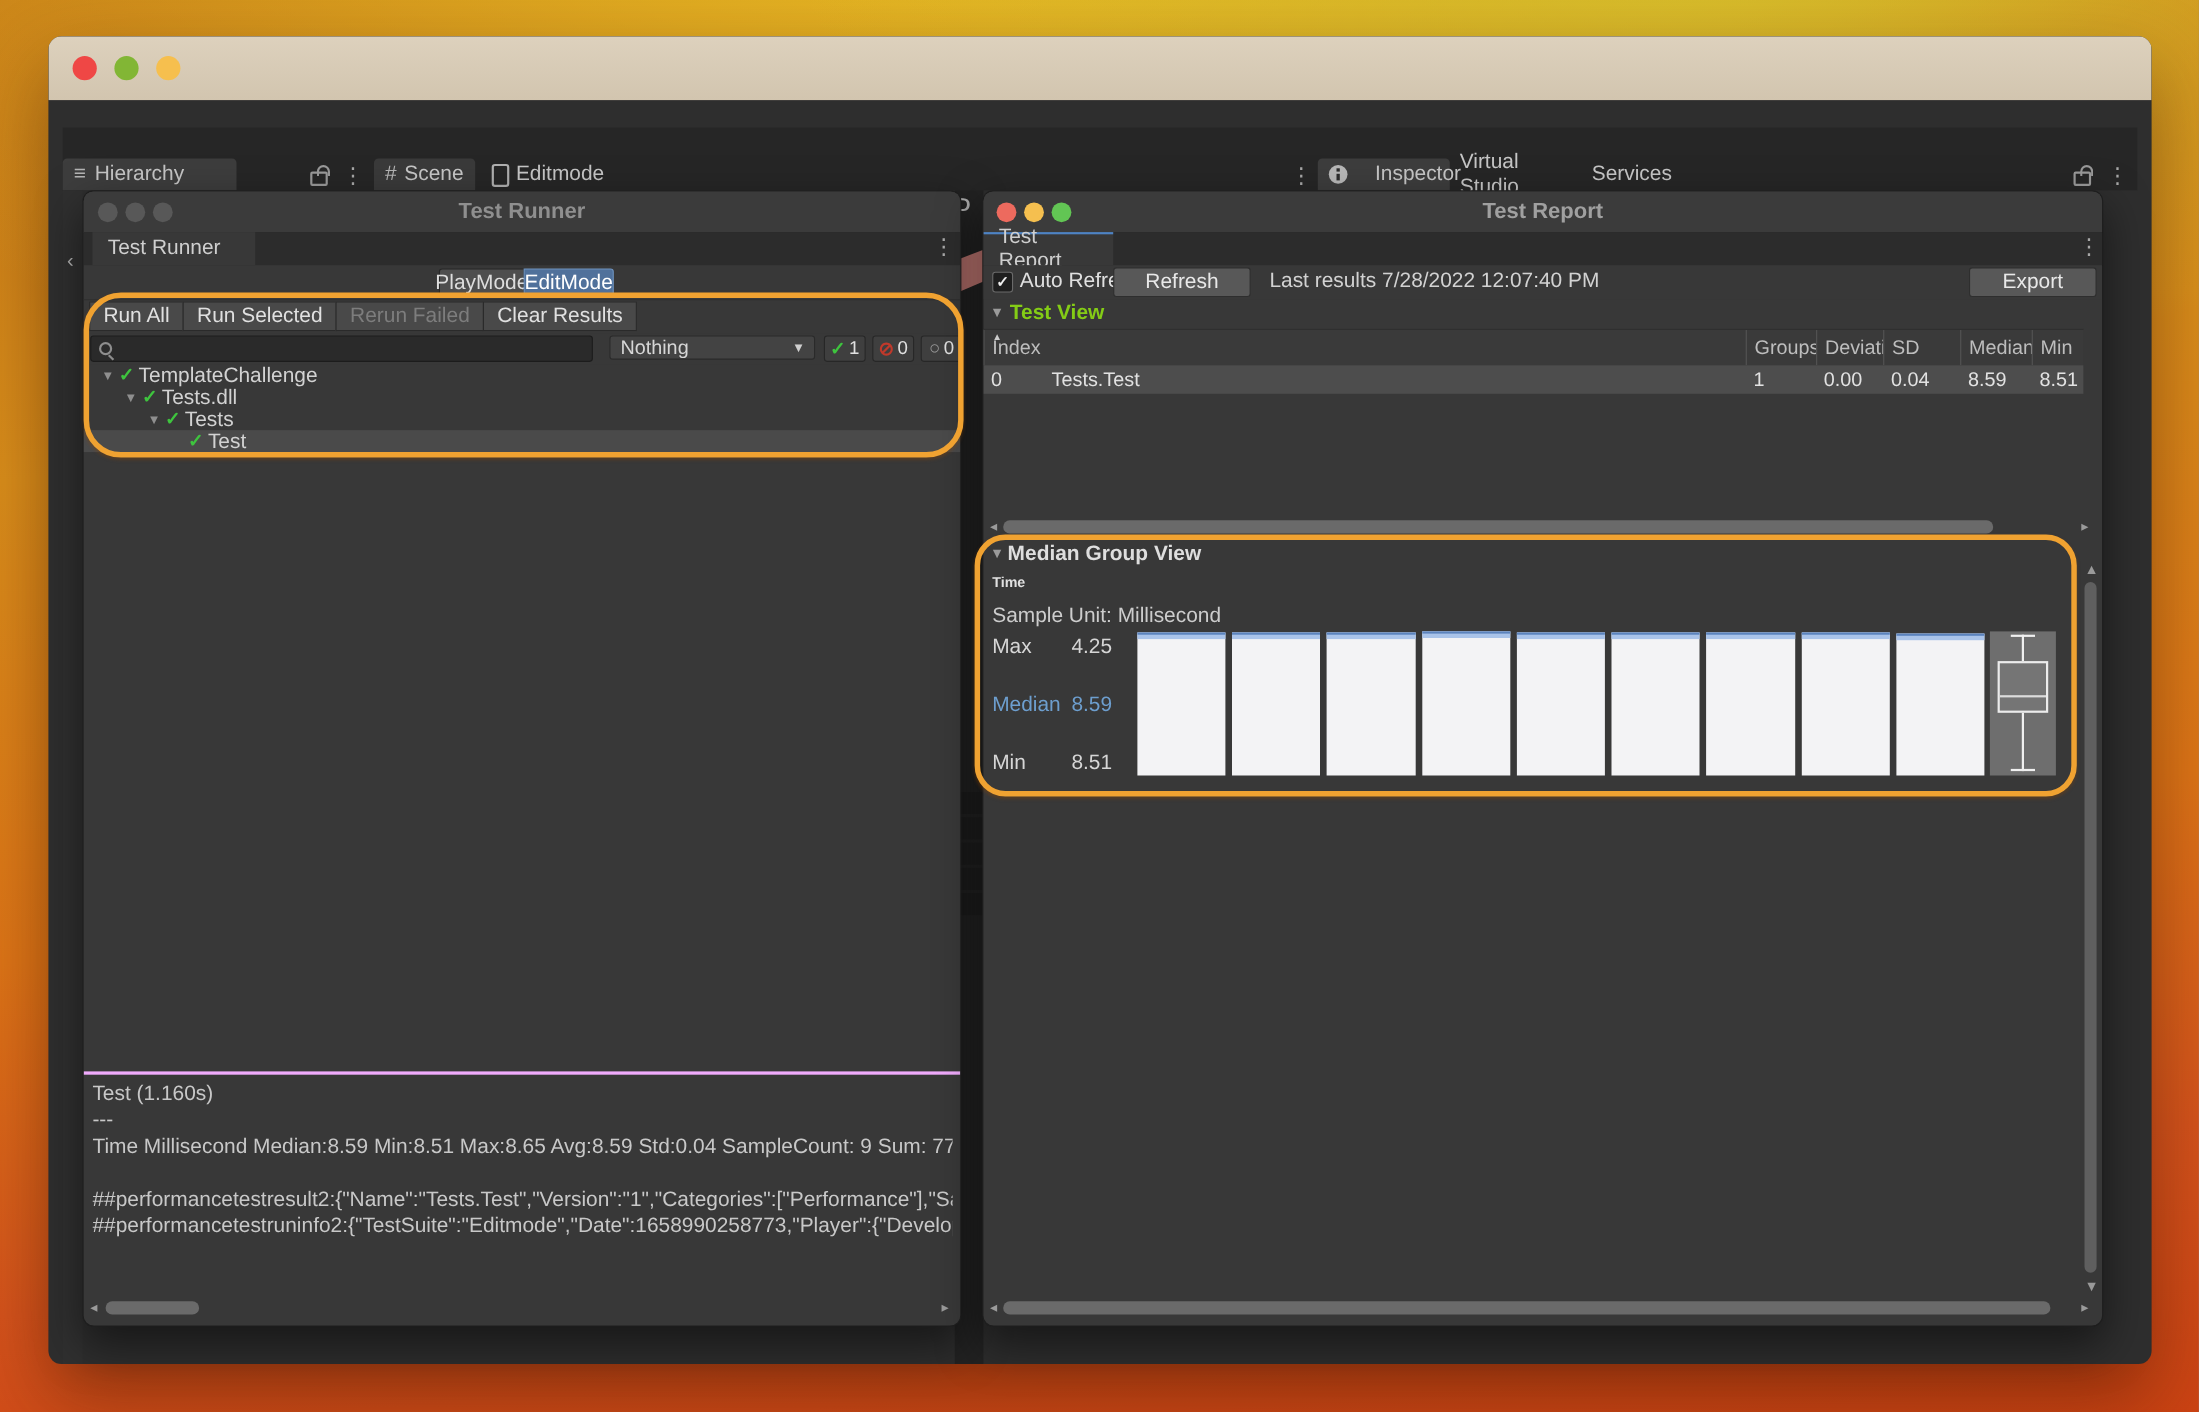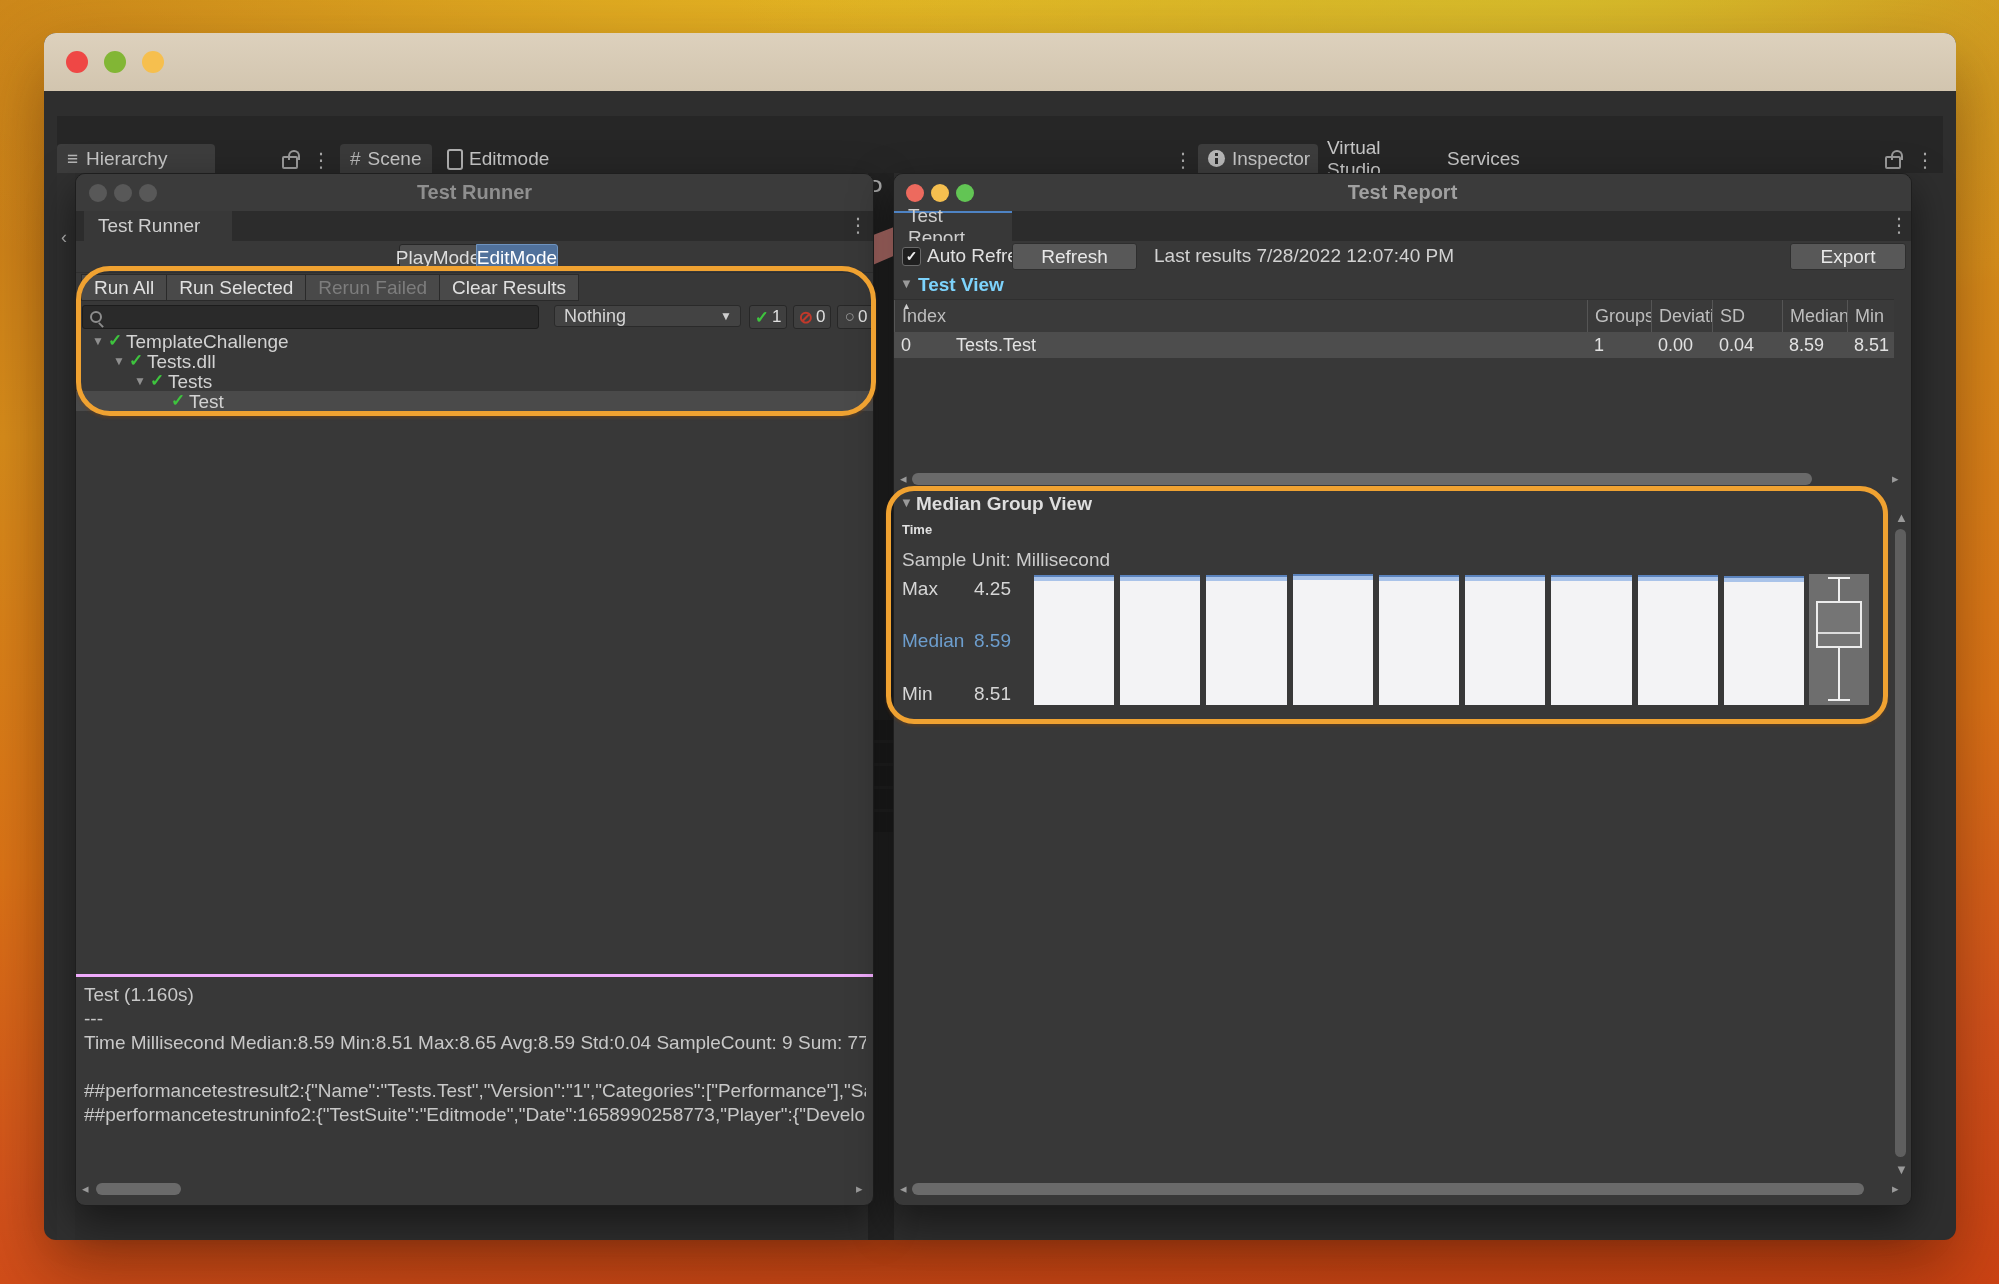--- a/index.html
+++ b/index.html
@@ -93,21 +93,21 @@
         <span class="icon" style="margin:0 7px 0 10px;">#</span>
         <span>Scene</span>
       </div>
       <div class="a toptab" style="left:382px;width:150px;">
         <span class="a devicon" style="left:8px;top:5px;"></span>
         <span style="margin-left:30px;">Editmode</span>
       </div>
       <div class="a kebab" style="left:1116px;top:34px;">⋮</div>
       <div class="a toptab active" style="left:1141px;width:120px;">
         <span class="a infoicon" style="left:10px;top:6px;"></span>
-        <span style="margin-left:34px;">Inspector</span>
+        <span style="margin-left:52px;">Inspector</span>
       </div>
       <div class="a toptab" style="left:1270px;width:108px;">
         <span>Virtual Studio</span>
       </div>
       <div class="a toptab" style="left:1390px;width:80px;">
         <span>Services</span>
       </div>
       <div class="a lock" style="left:1828px;top:40px;"></div>
       <div class="a kebab" style="left:1858px;top:34px;">⋮</div>
     </div>
@@ -243,21 +243,21 @@
         <span>Refresh</span>
       </div>
       <span style="position:absolute;left:260px;top:4px;font-size:19px;color:#d2d2d2;">Last results 7/28/2022 12:07:40 PM</span>
       <div class="a btn" style="left:896px;top:2px;width:114px;height:25px;">
         <span>Export</span>
       </div>
     </div>
 
     <div class="a" style="left:0;top:98px;width:100%;height:27px;">
       <span class="a fold-tri" style="left:6px;top:4px;">▼</span>
-      <span style="position:absolute;left:24px;top:2px;font-size:19px;font-weight:bold;color:#7dd3fc;">Test View</span>
+      <span style="position:absolute;left:24px;top:2px;font-size:19px;font-weight:bold;color:#84cc16;">Test View</span>
     </div>
 
     <div class="a" style="left:0;top:125px;width:1000px;height:32px;background:#3a3a3a;border-top:1px solid #2f2f2f;border-bottom:1px solid #2f2f2f;">
       <span class="a" style="left:8px;top:1px;font-size:9px;color:#cccccc;">▲</span>
     <span class="hcell" style="left: 0px; width: 55px;">Index</span>
         <span class="hcell" style="left: 693px; width: 64px;">Groups</span>
         <span class="hcell" style="left: 757px; width: 61px;">Deviati</span>
         <span class="hcell" style="left: 818px; width: 70px;">SD</span>
         <span class="hcell" style="left: 888px; width: 65px;">Median</span>
         <span class="hcell" style="left: 953px; width: 47px;">Min</span>

